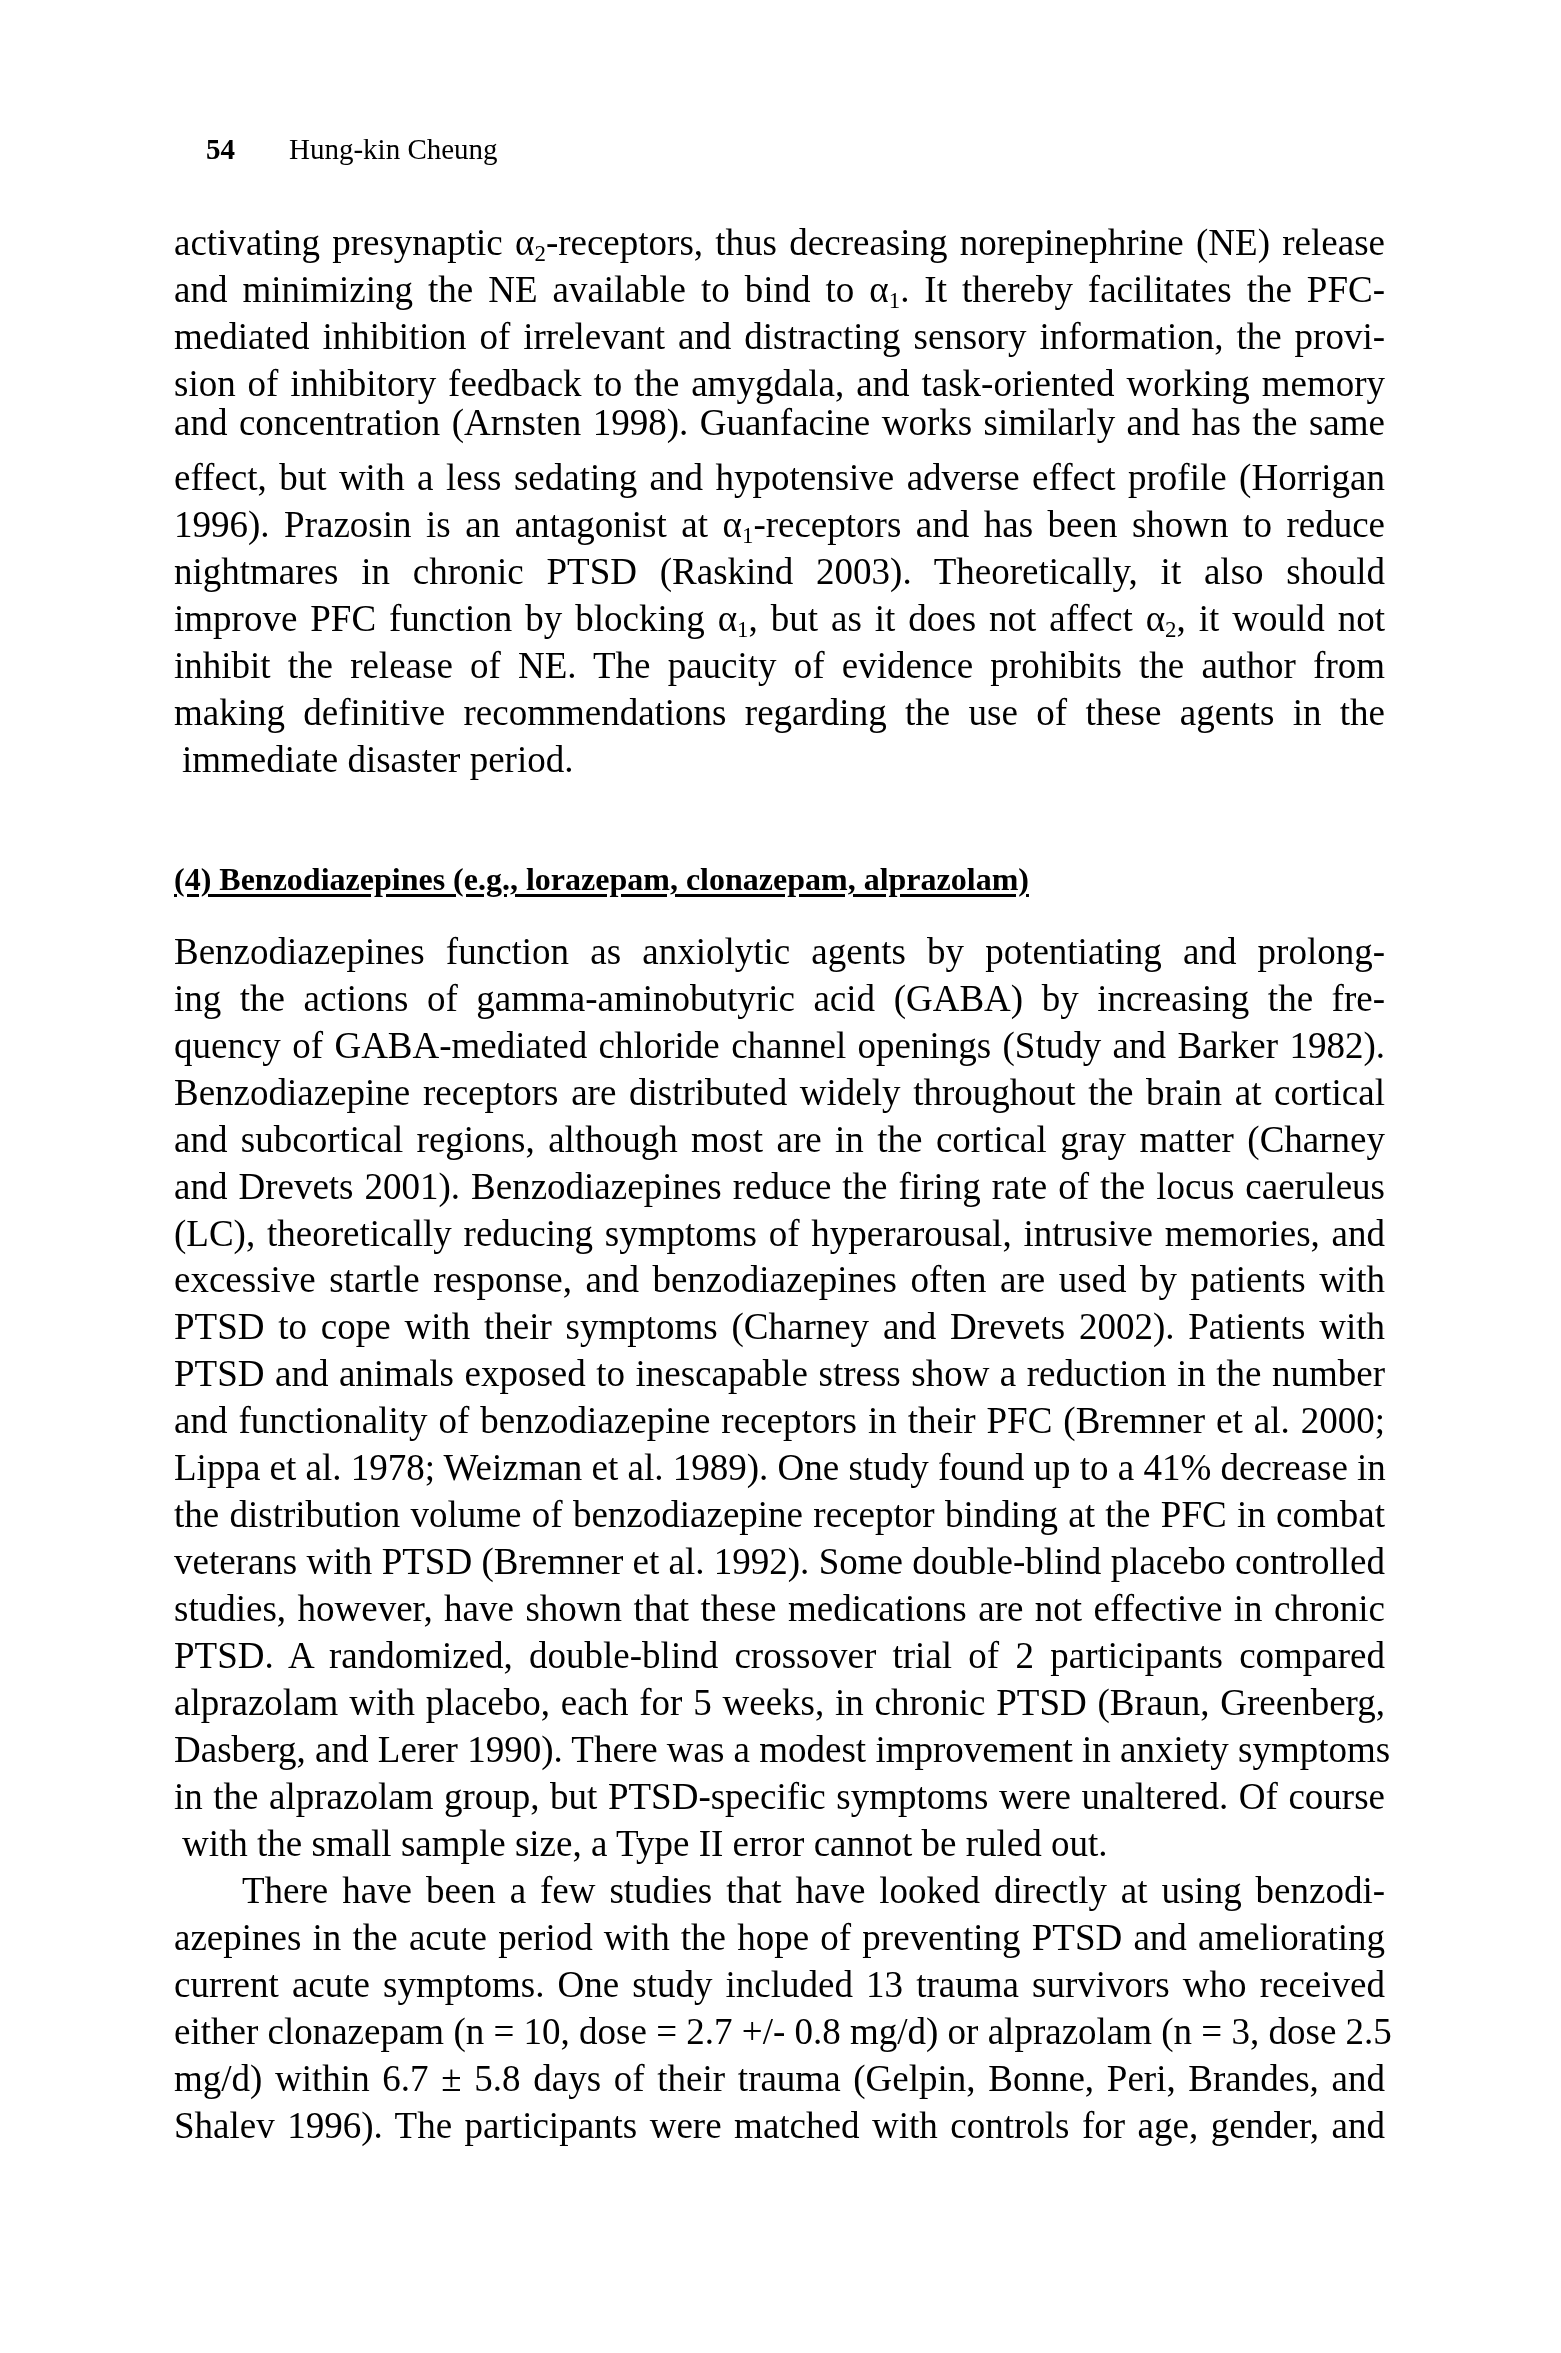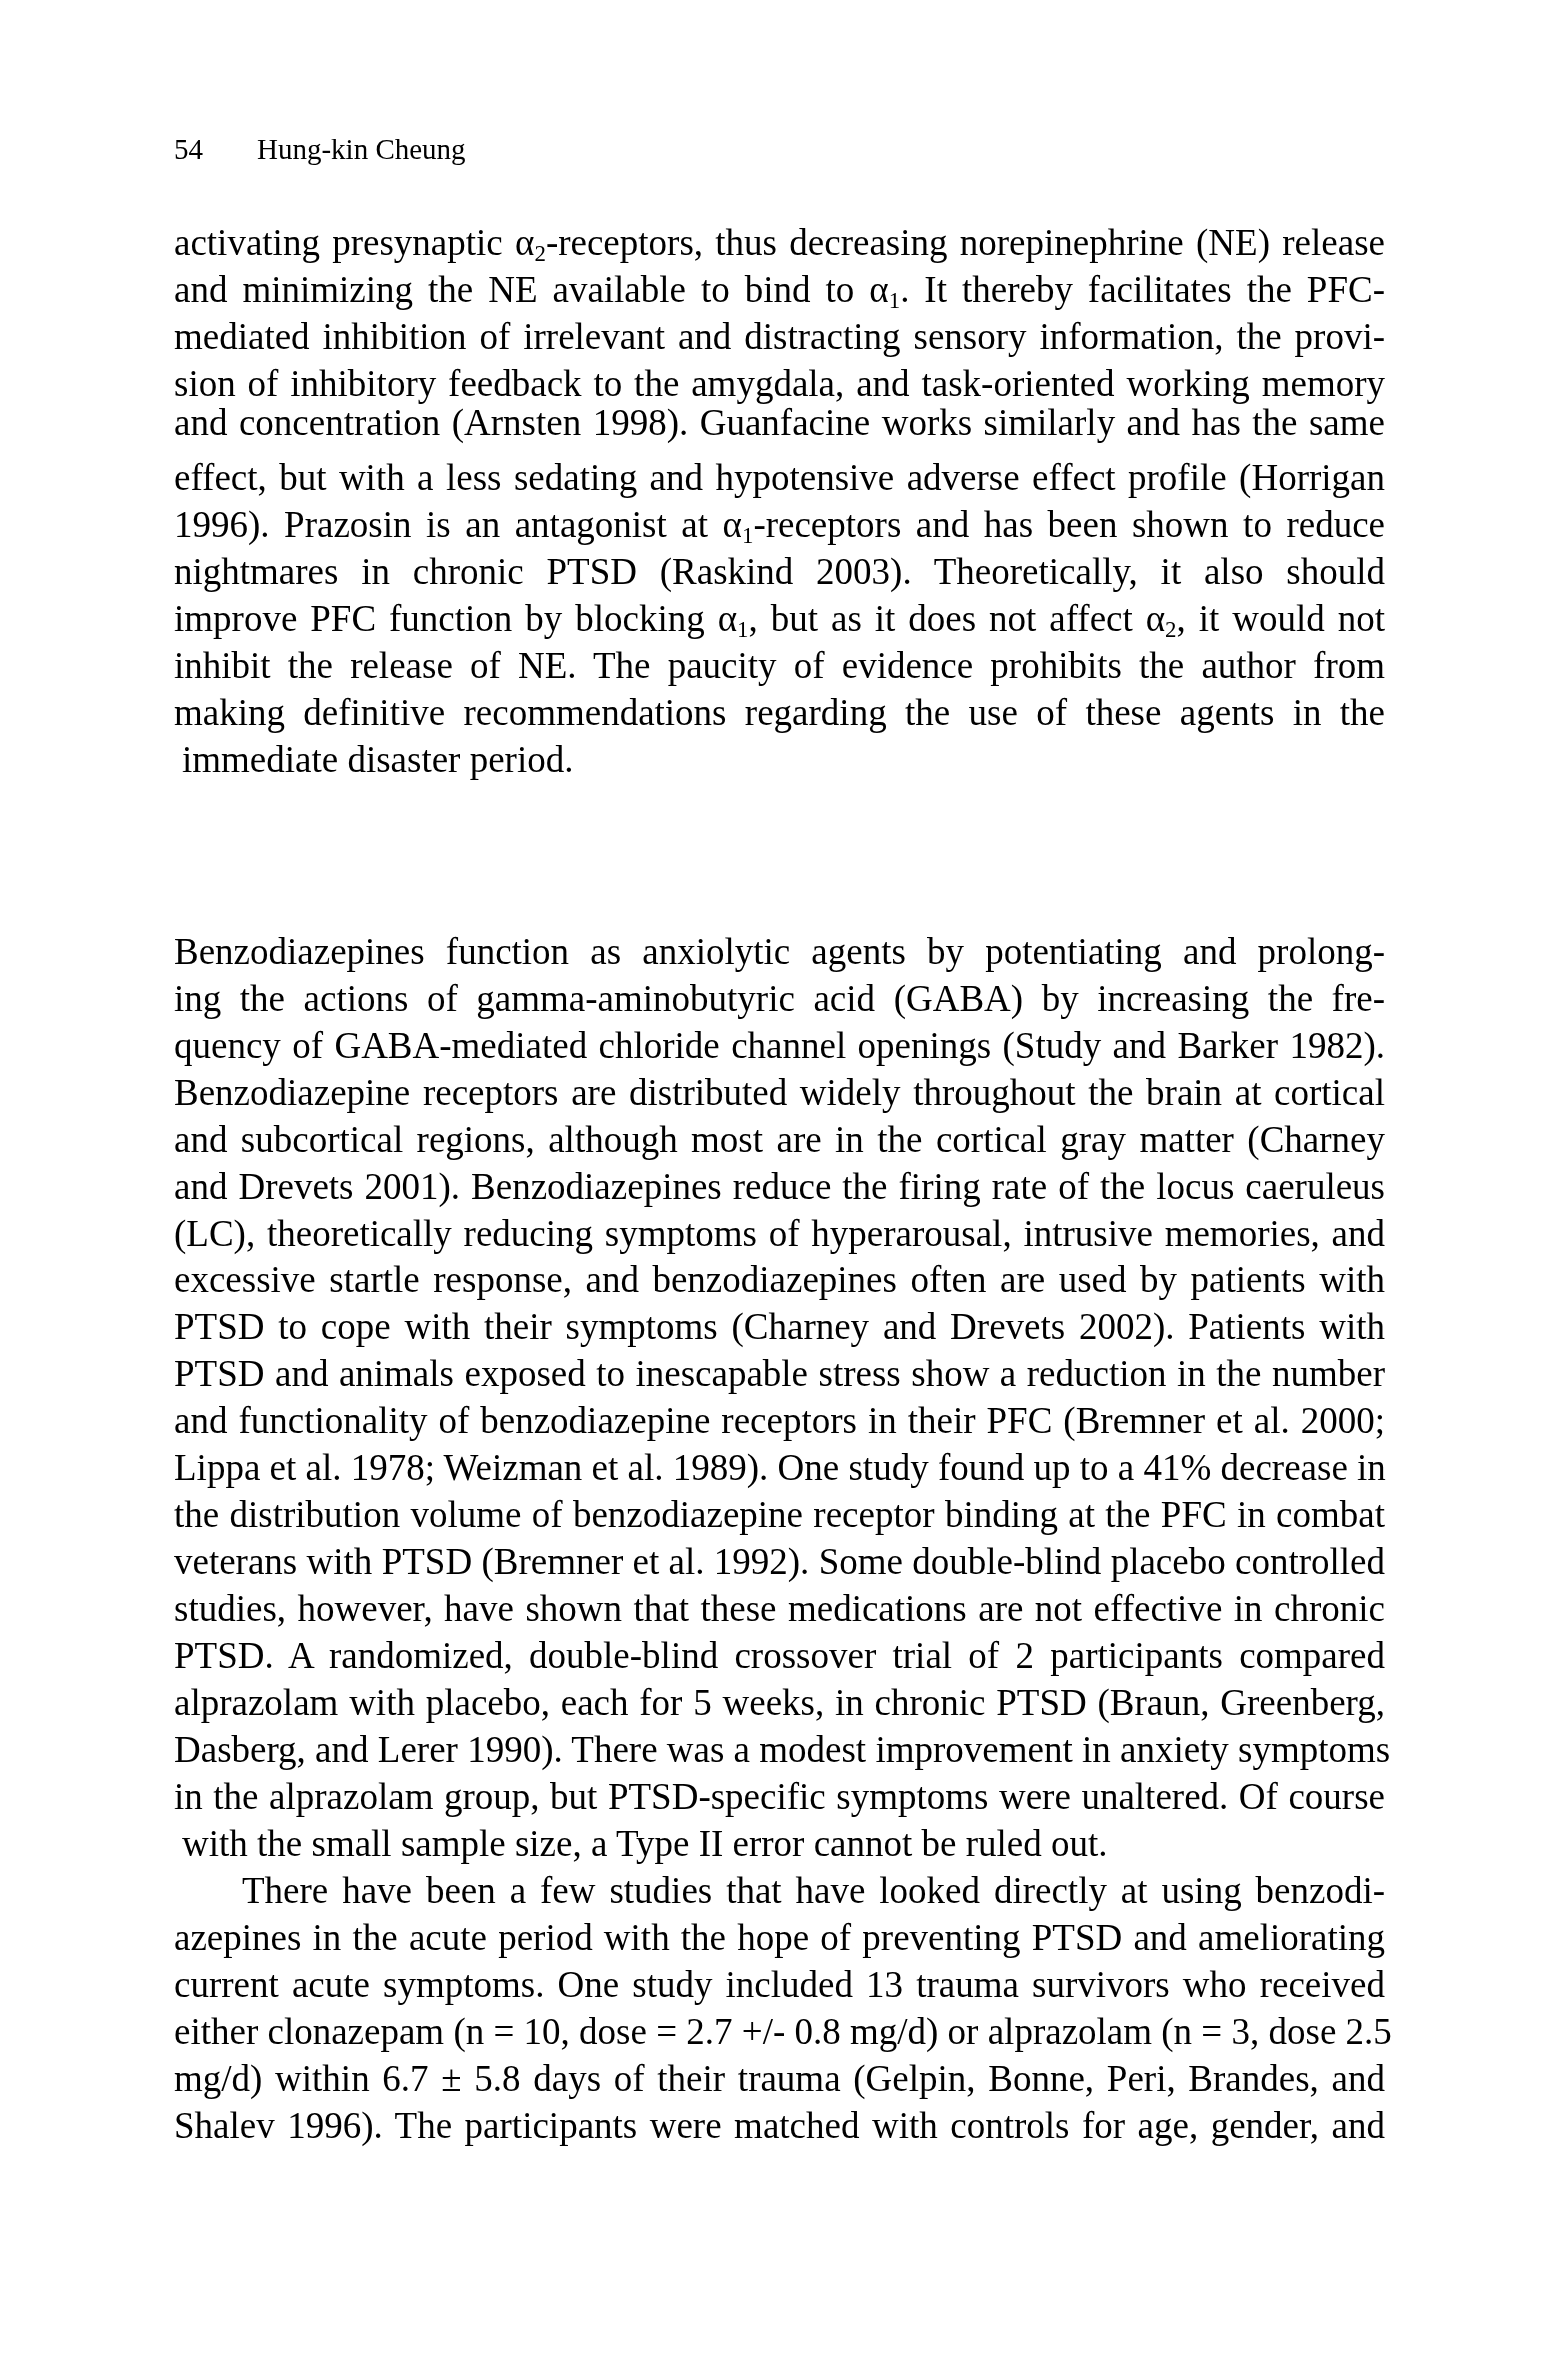--- a/index.html
+++ b/index.html
@@ -1,19 +1,19 @@
 <!DOCTYPE html>
 <html style="font-size:14px"><head>
 <meta charset="utf-8">
 <style>
   html, body { margin: 0; padding: 0; background: #ffffff; }
   body { width: 1562px; height: 2354px; position: relative; overflow: hidden; }
   .page { position: absolute; left: 0; top: 0; width: 1562px; height: 2354px; background: #ffffff; color: #000000; }
   .running-head { position: absolute; left: 174px; top: 132px; height: 35px; font-family: "Liberation Serif", serif; font-size: 29px; line-height: 35px; white-space: nowrap; }
-  .page-number { font-weight: normal; display: inline-block; width: 83px; }
+  .page-number { font-weight: bold; display: inline-block; width: 83px; margin-left: 32px; }
   .author { }
   .line { position: absolute; left: 174px; width: 1211px; height: 47px; font-family: "Liberation Serif", serif; font-size: 37px; line-height: 47px; white-space: nowrap; text-align: justify; text-align-last: justify; }
   .line.last { text-align-last: left; margin-left: 8px; }
   .line.indent { left: 242px; width: 1143px; }
   .heading { position: absolute; left: 174px; font-family: "Liberation Serif", serif; font-size: 32px; font-weight: bold; line-height: 47px; white-space: nowrap; text-decoration: underline; text-decoration-thickness: 2.6px; text-underline-offset: 4.4px; }
   sub { font-size: 0.62em; vertical-align: -0.28em; line-height: 0; }
 </style>
 </head>
 <body>
 
@@ -31,20 +31,21 @@
     <div class="line" style="top:399px">and concentration (Arnsten 1998). Guanfacine works similarly and has the same</div>
     <div class="line" style="top:454px">effect, but with a less sedating and hypotensive adverse effect profile (Horrigan</div>
     <div class="line" style="top:501px">1996). Prazosin is an antagonist at α<sub>1</sub>-receptors and has been shown to reduce</div>
     <div class="line" style="top:548px">nightmares in chronic PTSD (Raskind 2003). Theoretically, it also should</div>
     <div class="line" style="top:595px">improve PFC function by blocking α<sub>1</sub>, but as it does not affect α<sub>2</sub>, it would not</div>
     <div class="line" style="top:642px">inhibit the release of NE. The paucity of evidence prohibits the author from</div>
     <div class="line" style="top:689px">making definitive recommendations regarding the use of these agents in the</div>
     <div class="line last" style="top:736px">immediate disaster period.</div>
   </div>
 
+  <div class="heading" style="top:856px">(4) Benzodiazepines (e.g., lorazepam, clonazepam, alprazolam)</div>
 
   <div>
     <div class="line" style="top:928px">Benzodiazepines function as anxiolytic agents by potentiating and prolong-</div>
     <div class="line" style="top:975px">ing the actions of gamma-aminobutyric acid (GABA) by increasing the fre-</div>
     <div class="line" style="top:1022px">quency of GABA-mediated chloride channel openings (Study and Barker 1982).</div>
     <div class="line" style="top:1069px">Benzodiazepine receptors are distributed widely throughout the brain at cortical</div>
     <div class="line" style="top:1116px">and subcortical regions, although most are in the cortical gray matter (Charney</div>
     <div class="line" style="top:1163px">and Drevets 2001). Benzodiazepines reduce the firing rate of the locus caeruleus</div>
     <div class="line" style="top:1210px">(LC), theoretically reducing symptoms of hyperarousal, intrusive memories, and</div>
     <div class="line" style="top:1256px">excessive startle response, and benzodiazepines often are used by patients with</div>

